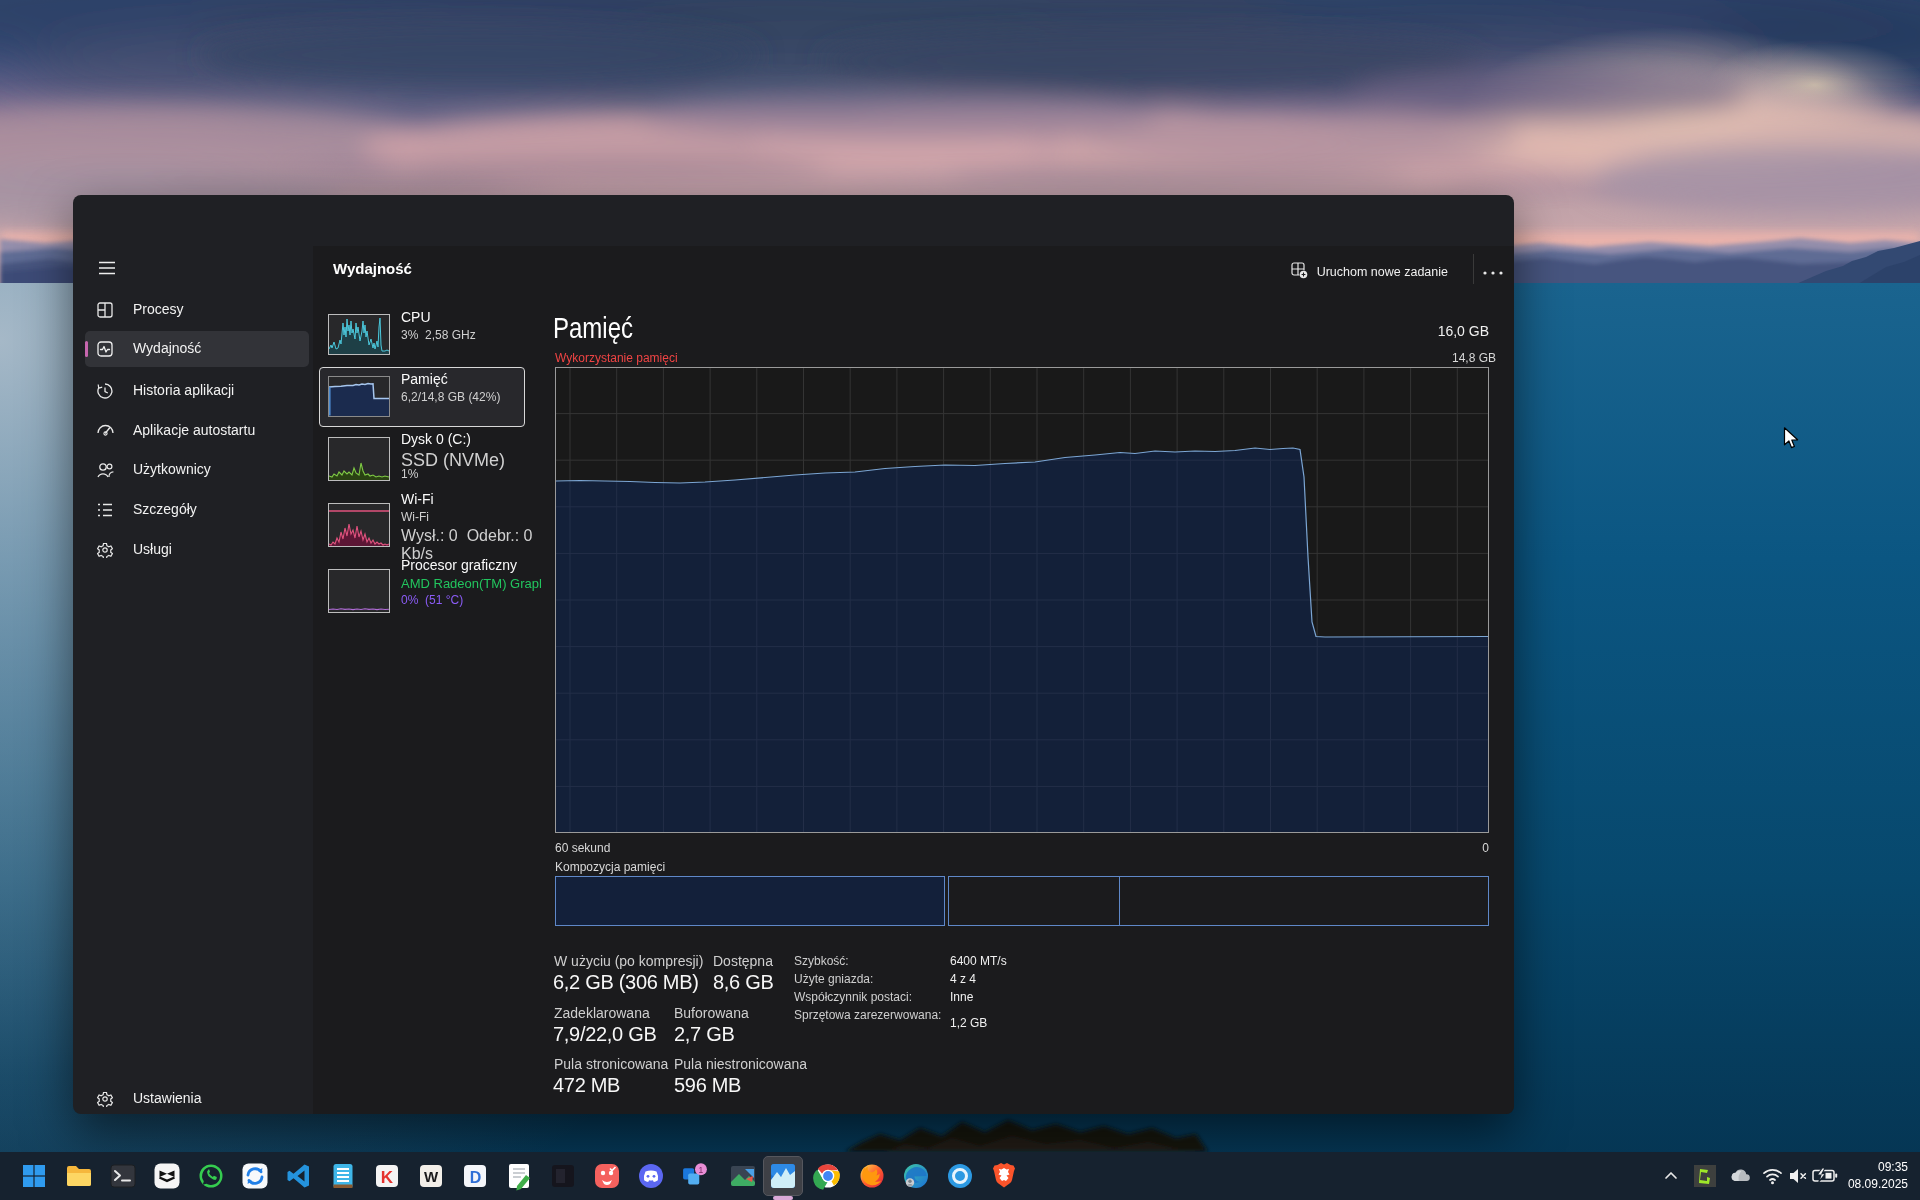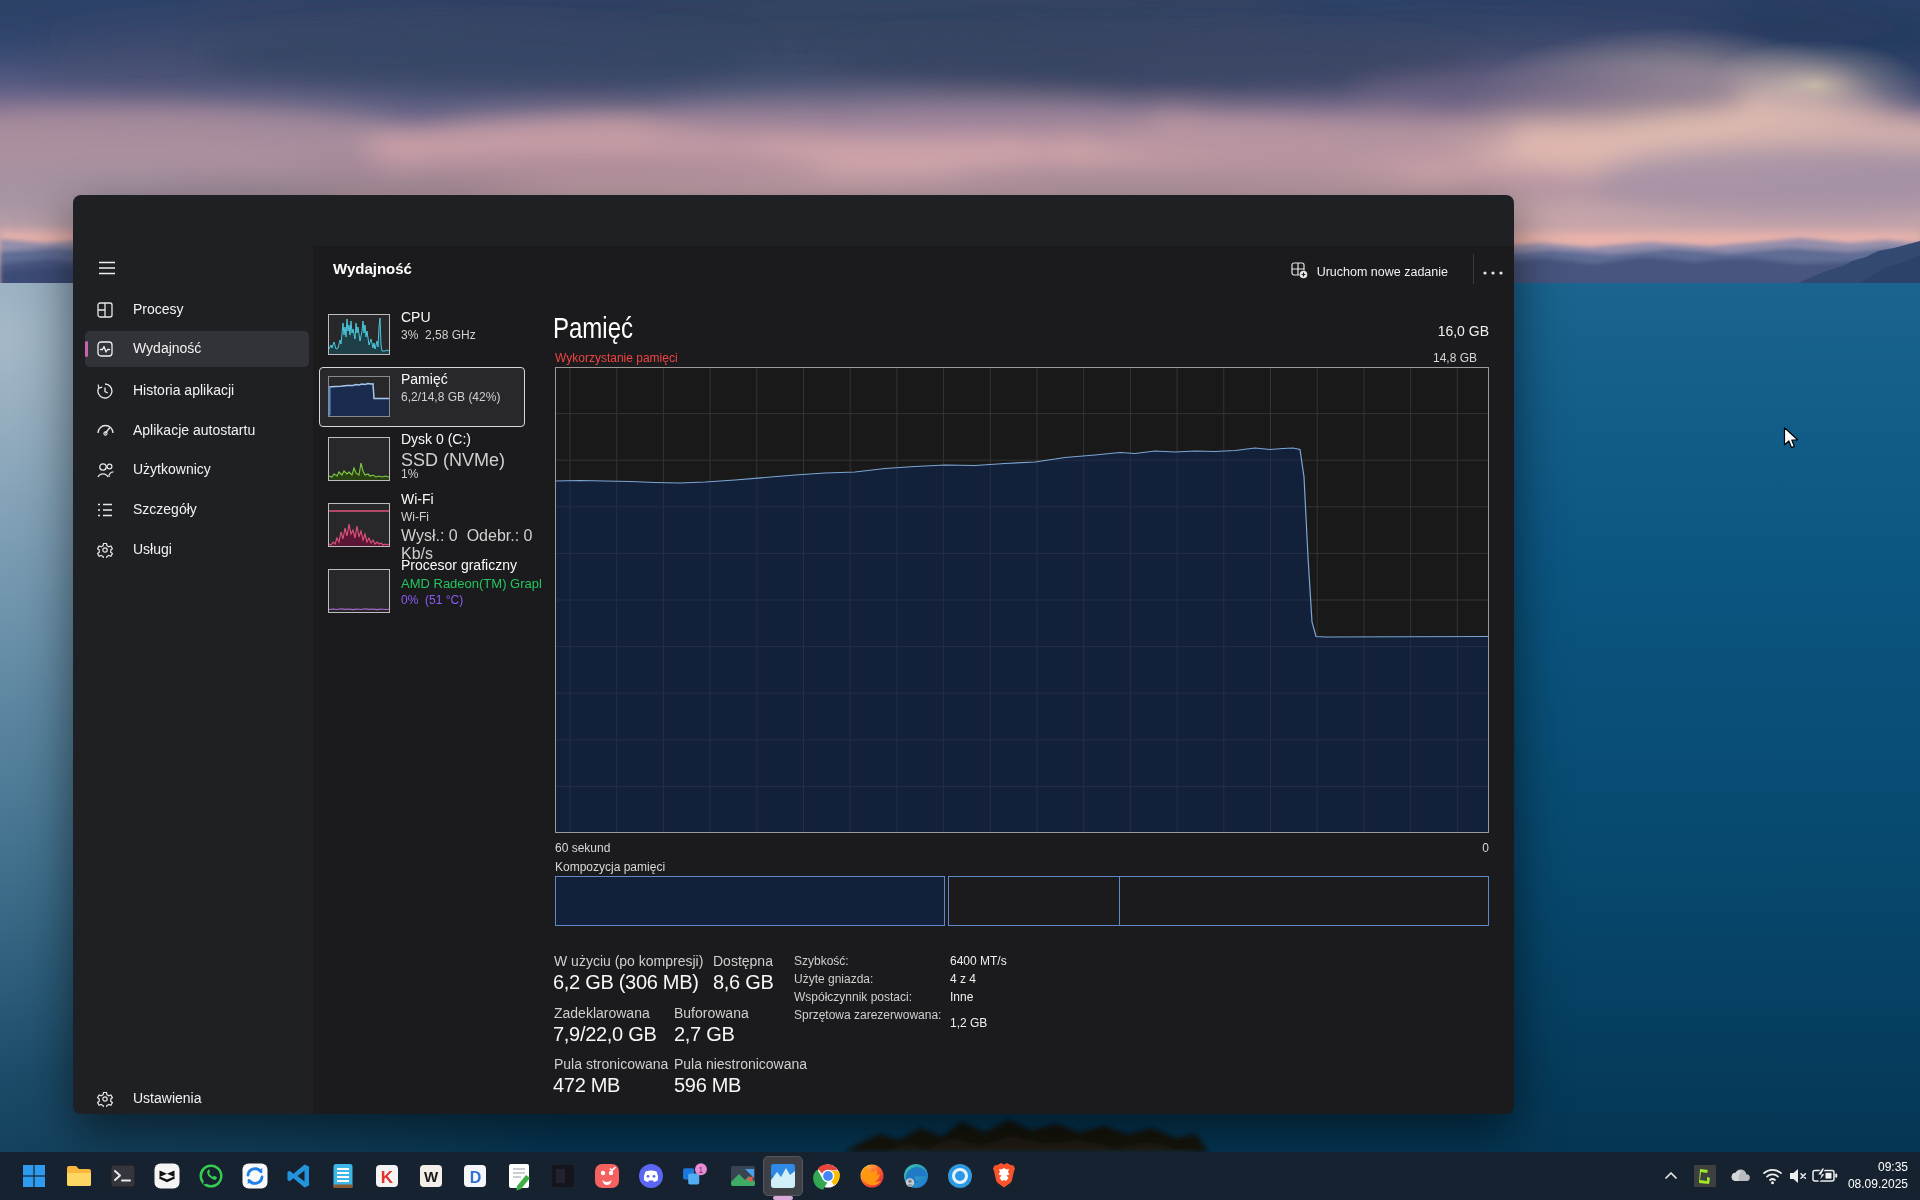--- a/index.html
+++ b/index.html
@@ -257,21 +257,21 @@
       </div>
       <div style="position:absolute;left:88px;top:262px;font-size:14px;color:#fafafa;white-space:nowrap;">Procesor graficzny</div>
       <div style="position:absolute;left:88px;top:281px;font-size:13px;color:#22c55e;white-space:nowrap;text-align:right;">AMD Radeon(TM) Grapl</div>
       <div style="position:absolute;left:88px;top:298px;font-size:12px;color:#8b5cf6;">0%&nbsp;&nbsp;(51 °C)</div>
     </div>
 
     <div id="detail" style="position:absolute;left:227px;top:49px;right:0;bottom:0;">
       <div style="position:absolute;left:13px;top:16px;font-size:30px;font-weight:300;color:#ffffff;transform:scaleX(0.8);transform-origin:0 0;">Pamięć</div>
       <div style="position:absolute;right:25px;top:28px;font-size:14px;color:#f0f0f0;">16,0 GB</div>
       <div style="position:absolute;left:15px;top:56px;font-size:12px;color:#ef4444;">Wykorzystanie pamięci</div>
-      <div style="position:absolute;right:37px;top:56px;font-size:12px;color:#d8d8d8;">14,8 GB</div>
+      <div style="position:absolute;right:18px;top:56px;font-size:12px;color:#d8d8d8;">14,8 GB</div>
 
       <svg style="position:absolute;left:15px;top:72px" width="934" height="466" viewBox="0 0 934 466">
         <rect x="0" y="0" width="934" height="466" fill="#191919"></rect>
         <g stroke="#343434" stroke-width="1">
           <path d="M15.0 0 V466 M61.7 0 V466 M108.4 0 V466 M155.1 0 V466 M201.8 0 V466 M248.5 0 V466 M295.2 0 V466 M341.9 0 V466 M388.6 0 V466 M435.3 0 V466 M482.0 0 V466 M528.7 0 V466 M575.4 0 V466 M622.1 0 V466 M668.8 0 V466 M715.5 0 V466 M762.2 0 V466 M808.9 0 V466 M855.6 0 V466 M902.3 0 V466"></path>
           <path d="M0 46.6 H934 M0 93.2 H934 M0 139.8 H934 M0 186.4 H934 M0 233.0 H934 M0 279.6 H934 M0 326.2 H934 M0 372.8 H934 M0 419.4 H934"></path>
         </g>
         <clipPath id="fillclip">
             <path d="M0 114 L25 113.5 L50 114 L75 114.5 L100 115.5 L125 116 L150 115 L180 113 L210 110.5 L240 108 L270 106 L300 105 L330 101.5 L360 99.5 L390 98 L420 98.5 L450 96.5 L480 95 L510 90.5 L540 88 L565 85.5 L580 86.5 L600 84 L620 85 L640 84 L660 84.5 L680 83.5 L700 81 L715 82.5 L728 81.5 L738 81 L745 82.5 L749 110 L753 190 L757 255 L761 269.5 L770 270 L934 269.5 L934 466 L0 466 Z"></path>
           </clipPath>

